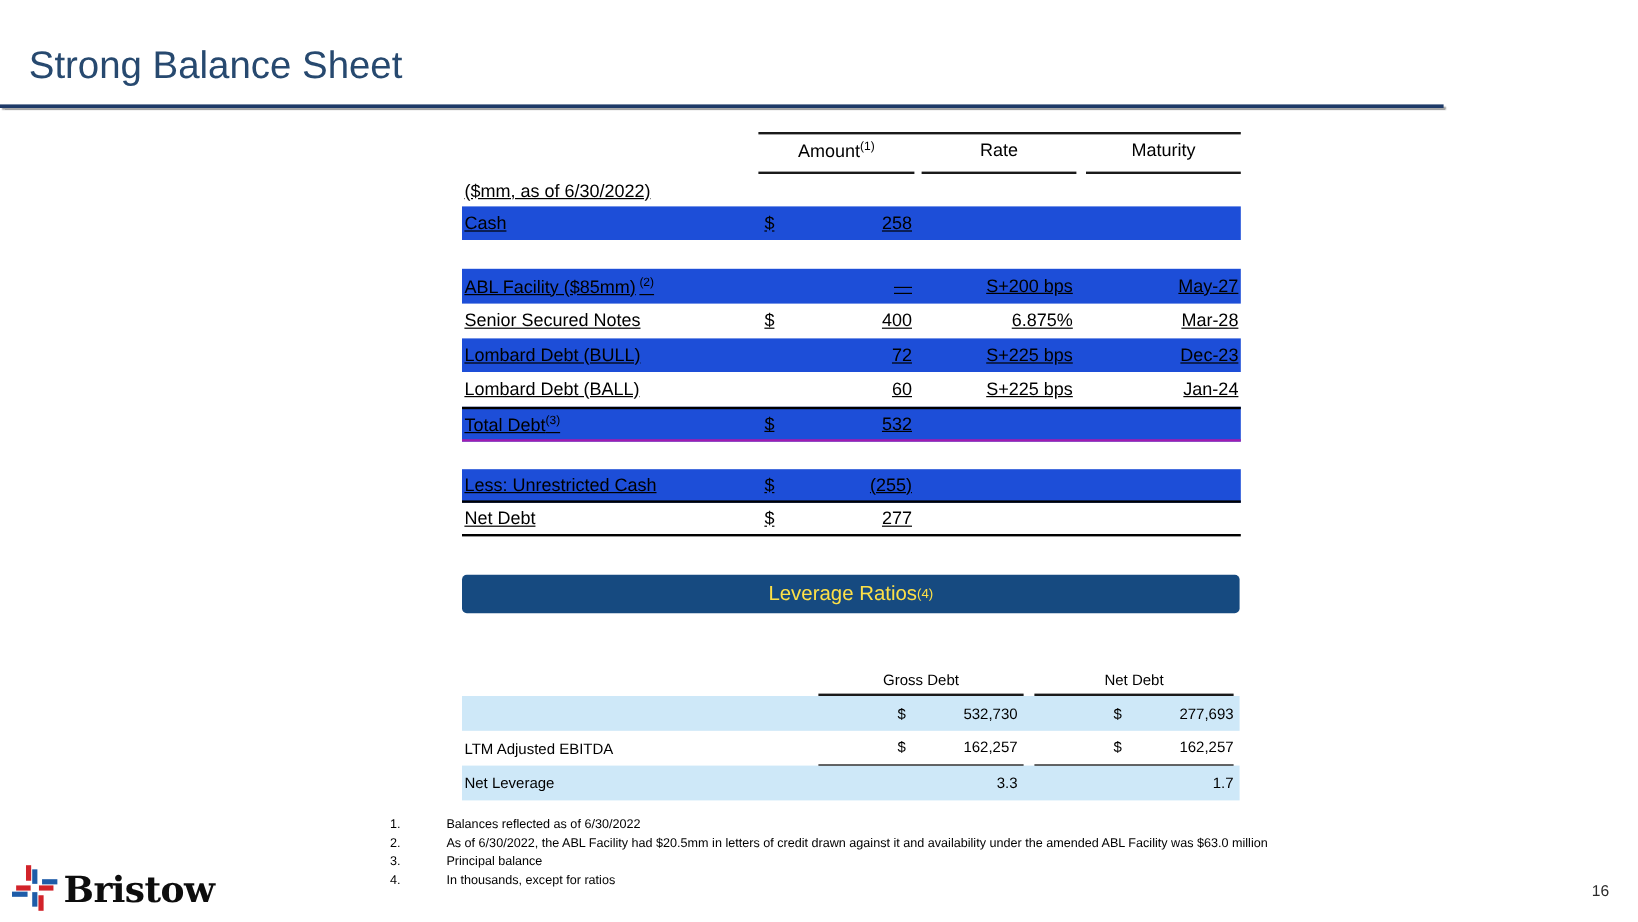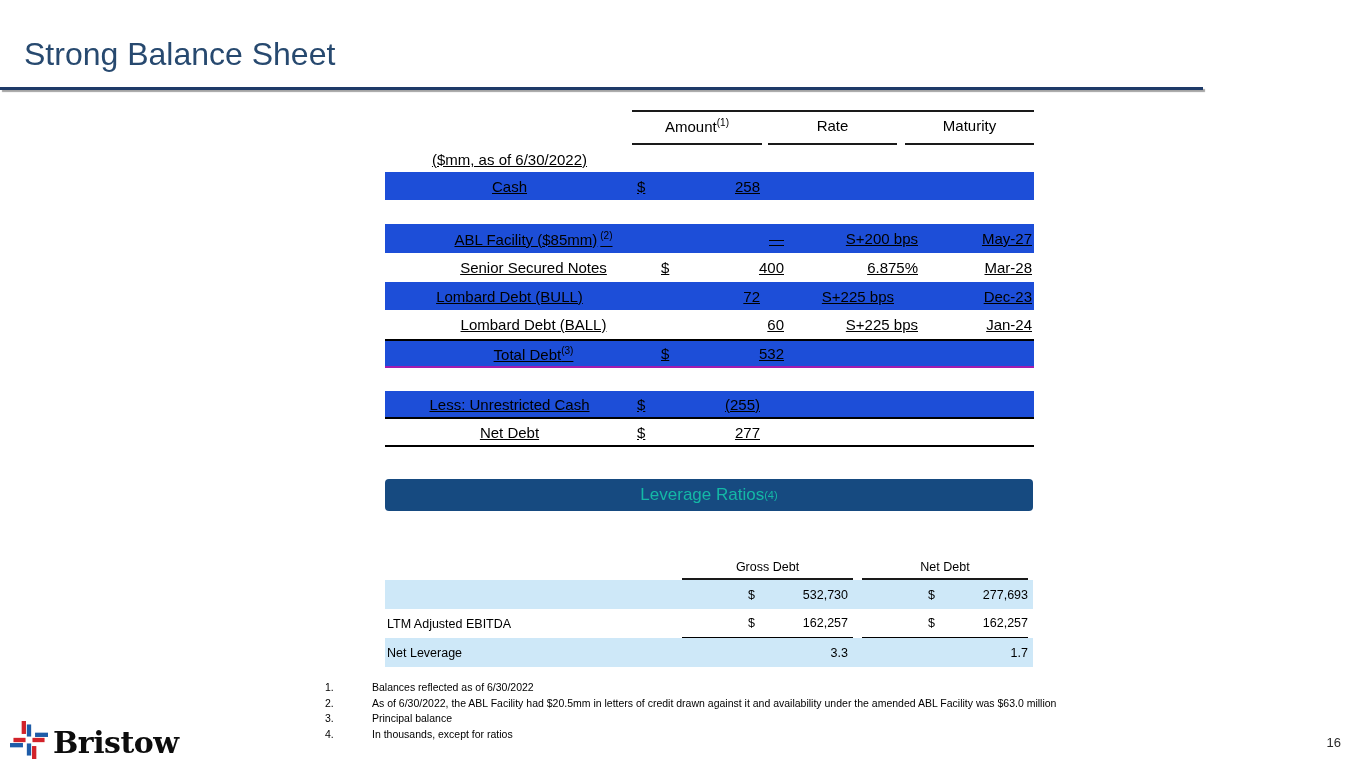--- a/index.html
+++ b/index.html
@@ -18,34 +18,34 @@
   .hdr-label{position:absolute;top:7px;text-align:center;}
   .hdr-amount{left:247px;width:130px;}
   .hdr-rate{left:383px;width:129px;}
   .hdr-maturity{left:520px;width:129px;}
   .hdr-underline{position:absolute;top:33px;height:2px;background:#1a1a1a;}
   .u-amount{left:247px;width:130px;}
   .u-rate{left:383px;width:129px;}
   .u-maturity{left:520px;width:129px;}
   .brow{display:flex;align-items:center;height:28px;box-sizing:border-box;}
   .brow.blue{background:#1d4ed8;}
-  .brow.h26{height:26px;} .brow.h29{height:29px;padding-left:24px;}
+  .brow.h26{height:26px;} .brow.h29{height:29px;}
   .spacer24{height:24px;} .spacer23{height:23px;}
-  .c-label{width:247px;padding-left:2px;box-sizing:border-box;white-space:nowrap;text-align:center;}
+  .c-label{width:247px;padding-left:2px;box-sizing:border-box;white-space:nowrap;}
   .c-dollar{width:22px;padding-left:5px;box-sizing:border-box;}
   .c-num{width:106px;text-align:right;}
   .c-rate{width:137px;text-align:right;padding-right:3px;box-sizing:border-box;}
   .c-mat{flex:1;text-align:right;padding-right:2px;box-sizing:border-box;}
   .row-total{border-top:2px solid #000;border-bottom:2px solid #a21caf;}
   .row-underlined{border-bottom:2px solid #000;}
   sup{font-size:10px;}
   .sup-gap{margin-left:3px;}
   
   .lev-banner{position:absolute;left:385px;top:479px;width:648px;height:32px;background:#164A80;
-    border-radius:4px;color:#14b8a6;display:flex;align-items:center;justify-content:center;
+    border-radius:4px;color:#fde047;display:flex;align-items:center;justify-content:center;
     font-size:17px;}
   .lev-banner sup{font-size:11px;}
   .lev-table{position:absolute;left:385px;top:558px;width:648px;font-size:12.5px;}
   .lev-header{position:relative;height:22px;}
   .lvh-label{position:absolute;top:2px;text-align:center;}
   .lvh-gross{left:297px;width:171px;}
   .lvh-net{left:477px;width:166px;}
   .lvh-underline{position:absolute;top:20px;height:1.5px;background:#1a1a1a;}
   .lu-gross{left:297px;width:171px;}
   .lu-net{left:477px;width:166px;}

